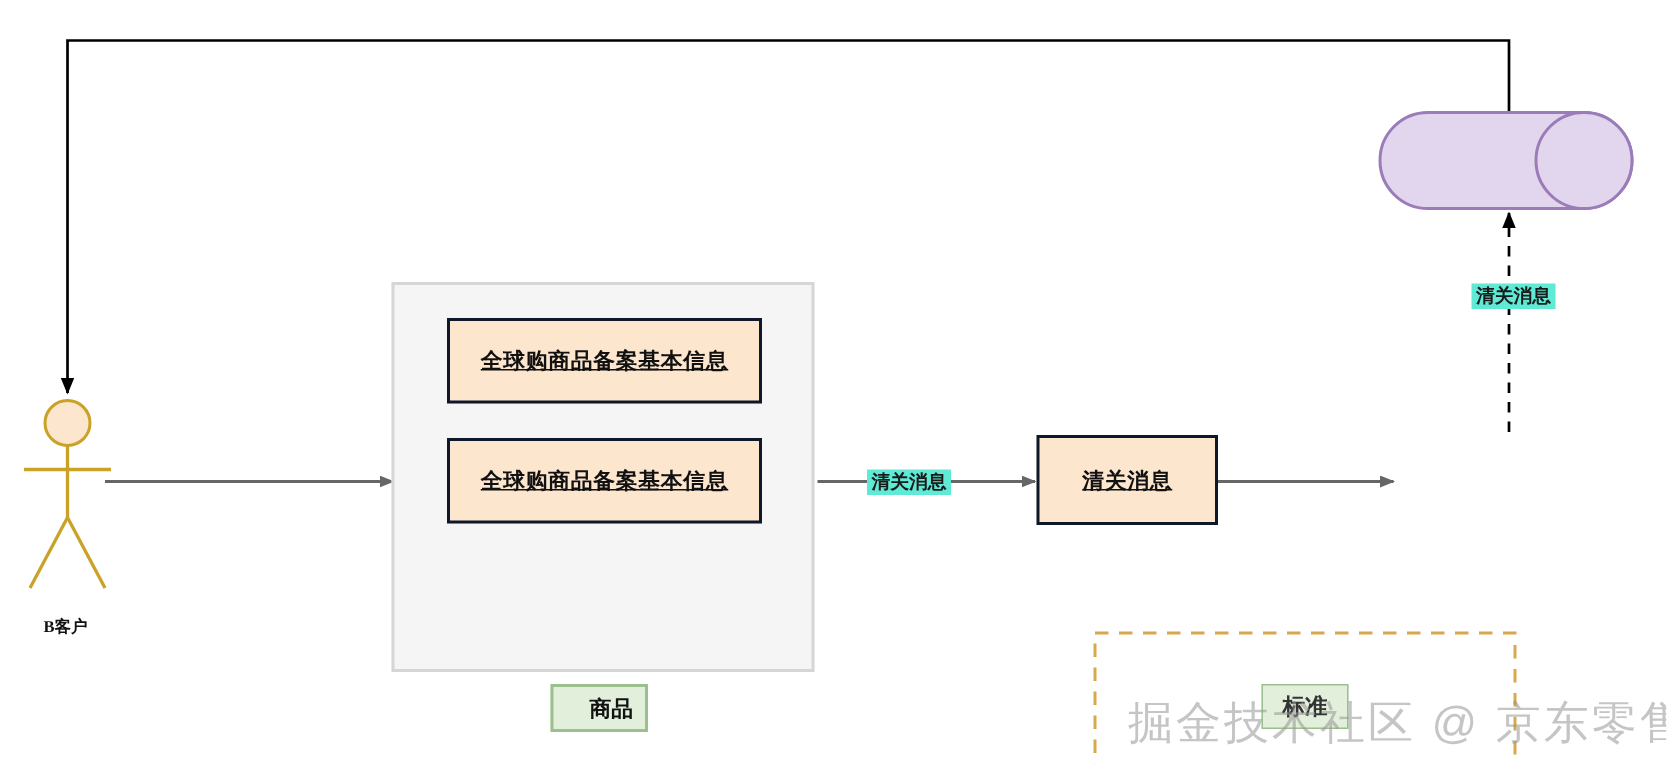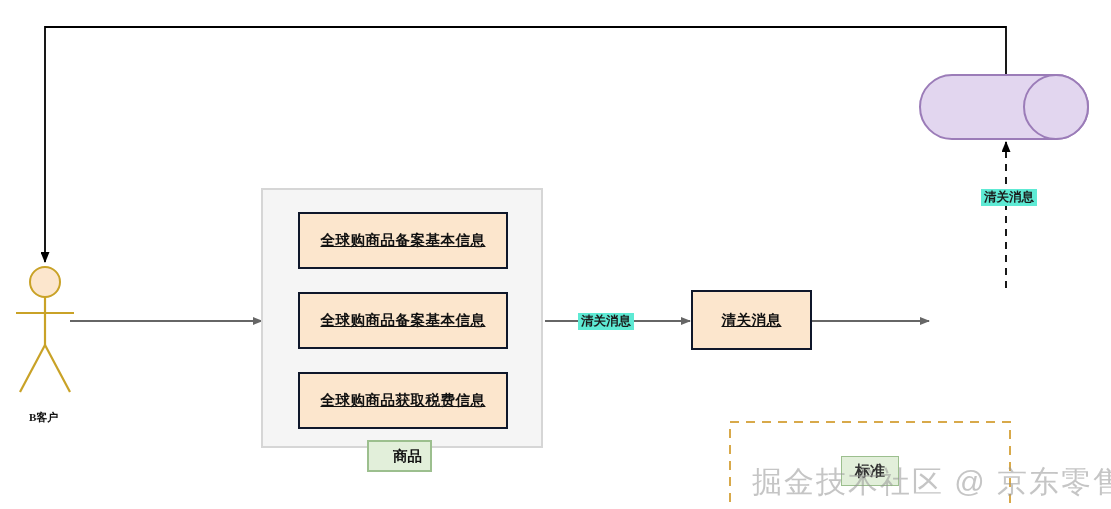--- a/index.html
+++ b/index.html
@@ -173,25 +173,22 @@
   <div class="group-box" style="left:261px; top:188px; width:282px; height:260px;"></div>
 
   <div class="node box-orange" style="left:298px; top:212px; width:210px; height:57px;">
     <span>全球购商品备案基本信息</span>
   </div>
 
   <div class="node box-orange" style="left:298px; top:292px; width:210px; height:57px;">
     <span>全球购商品备案基本信息</span>
   </div>
 
-  <div class="node box-orange" style="left:298px; top:372px; width:210px; height:57px;">
-    <span>全球购商品获取税费信息</span>
-  </div>
-
-  <div class="node box-green" style="left:367px; top:440px; width:65px; height:32px;padding-left:16px;">
+
+  <div class="node box-green" style="left:367px; top:456px; width:65px; height:32px;padding-left:16px;">
     <span>商品</span>
   </div>
 
   <div class="node box-orange" style="left:691px; top:290px; width:121px; height:60px;">
     <span>清关消息</span>
   </div>
 
 
   <div class="node box-green-small" style="left:841px; top:456px; width:58px; height:30px;">
     <span>标准</span>

